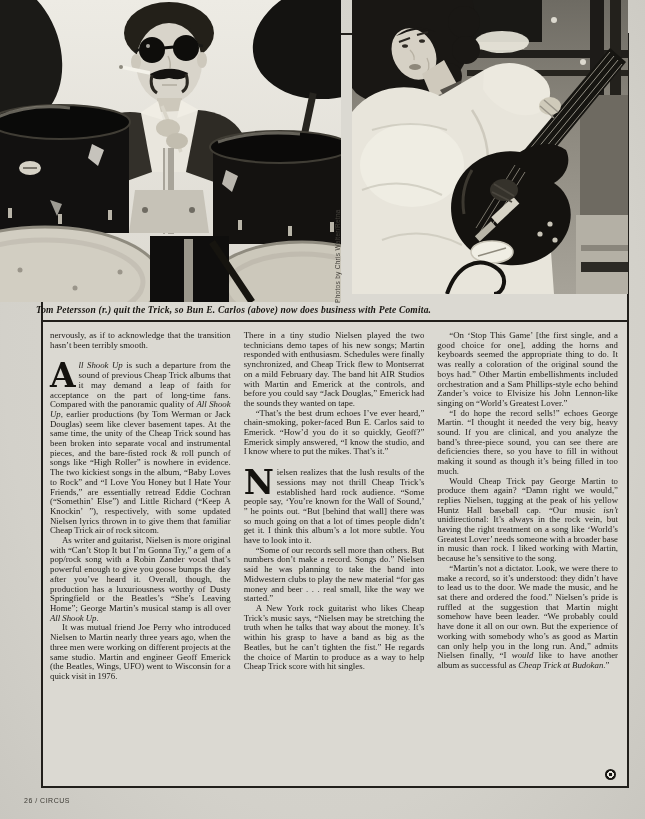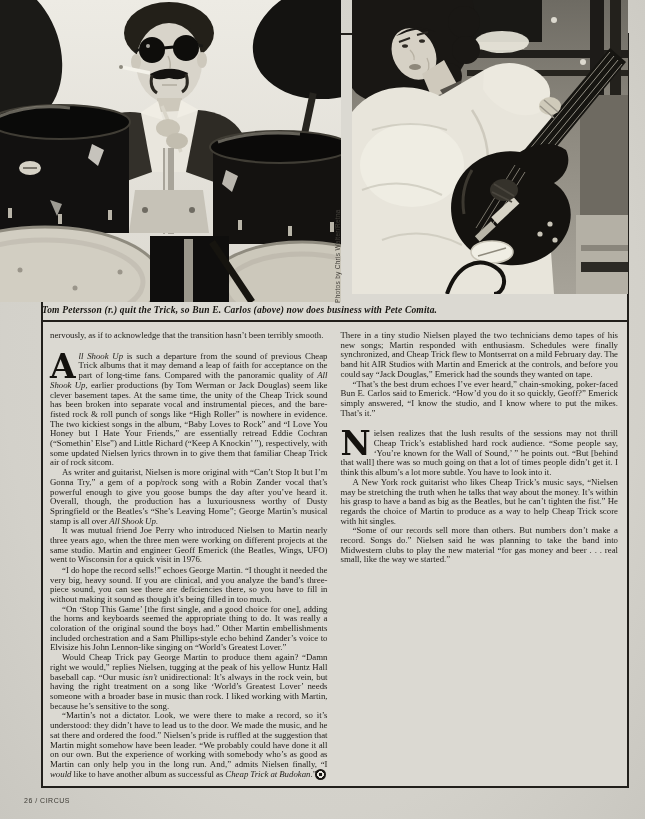--- a/index.html
+++ b/index.html
@@ -16,31 +16,31 @@
   .photo svg{display:block;width:100%;height:100%;}
   .photo-left{left:0;top:0;width:341px;height:302px;}
   .photo-right{left:352px;top:0;width:276px;height:294px;}
   .photo-credit{
     position:absolute;z-index:3;left:334px;top:181px;height:122px;width:13px;
     writing-mode:vertical-rl;transform:rotate(180deg);
     font-family:"Liberation Sans", sans-serif;font-size:6.5px;letter-spacing:.3px;
     color:#45423c;white-space:nowrap;
   }
   .caption{
-    position:absolute;z-index:3;left:42px;top:305px;width:572px;
+    position:absolute;z-index:3;left:36px;top:305px;width:572px;
     font:italic bold 9.5px/11px "Liberation Serif", serif;
     color:#171511;letter-spacing:.2px;
   }
   .caption-rule{
     position:absolute;z-index:3;left:41px;top:320px;width:588px;height:0;
     border-top:2px solid #211f1b;
   }
   .columns{
     position:absolute;z-index:3;left:50px;top:331px;width:568px;height:449px;
-    display:grid;grid-template-columns:1fr 1fr;gap:0 13px;
+    display:grid;grid-template-columns:1fr 1fr 1fr;gap:0 13px;
     font-size:8.8px;line-height:9.7px;text-align:justify;color:#1d1b17;
     hyphens:auto;-webkit-hyphens:auto;word-spacing:-0.2px;
   }
   .col{position:relative;}
   .col p{margin:0;}
   .col p.ind{text-indent:12px;}
   .col p.gap{margin-top:11px;}
   .dropcap{
     float:left;
     font-family:"DejaVu Serif", serif;font-weight:900;
@@ -247,25 +247,25 @@
   <div class="col">
     <p>nervously, as if to acknowledge that the transition hasn’t been terribly smooth.</p>
     <p class="gap"><span class="dropcap">A</span><i>ll Shook Up</i> is such a departure from the sound of previous Cheap Trick albums that it may demand a leap of faith for acceptance on the part of long-time fans. Compared with the panoramic quality of <i>All Shook Up</i>, earlier productions (by Tom Werman or Jack Douglas) seem like clever basement tapes. At the same time, the unity of the Cheap Trick sound has been broken into separate vocal and instrumental pieces, and the bare-fisted rock &amp; roll punch of songs like “High Roller” is nowhere in evidence. The two kickiest songs in the album, “Baby Loves to Rock” and “I Love You Honey but I Hate Your Friends,” are essentially retread Eddie Cochran (“Somethin’ Else”) and Little Richard (“Keep A Knockin’ ”), respectively, with some updated Nielsen lyrics thrown in to give them that familiar Cheap Trick air of rock sitcom.</p>
     <p class="ind">As writer and guitarist, Nielsen is more original with “Can’t Stop It but I’m Gonna Try,” a gem of a pop/rock song with a Robin Zander vocal that’s powerful enough to give you goose bumps the day after you’ve heard it. Overall, though, the production has a luxuriousness worthy of Dusty Springfield or the Beatles’s “She’s Leaving Home”; George Martin’s musical stamp is all over <i>All Shook Up</i>.</p>
     <p class="ind">It was mutual friend Joe Perry who introduced Nielsen to Martin nearly three years ago, when the three men were working on different projects at the same studio. Martin and engineer Geoff Emerick (the Beatles, Wings, UFO) went to Wisconsin for a quick visit in 1976.</p>
   </div>
   <div class="col">
     <p>There in a tiny studio Nielsen played the two technicians demo tapes of his new songs; Martin responded with enthusiasm. Schedules were finally synchronized, and Cheap Trick flew to Montserrat on a mild February day. The band hit AIR Studios with Martin and Emerick at the controls, and before you could say “Jack Douglas,” Emerick had the sounds they wanted on tape.</p>
     <p class="ind">“That’s the best drum echoes I’ve ever heard,” chain-smoking, poker-faced Bun E. Carlos said to Emerick. “How’d you do it so quickly, Geoff?” Emerick simply answered, “I know the studio, and I know where to put the mikes. That’s it.”</p>
     <p class="gap"><span class="dropcap">N</span>ielsen realizes that the lush results of the sessions may not thrill Cheap Trick’s established hard rock audience. “Some people say, ‘You’re known for the Wall of Sound,’ ” he points out. “But [behind that wall] there was so much going on that a lot of times people didn’t get it. I think this album’s a lot more subtle. You have to look into it.</p>
+    <p class="ind">“Some of our records sell more than others. But numbers don’t make a record. Songs do.” Nielsen said he was planning to take the band into Midwestern clubs to play the new material “for gas money and beer . . . real small, like the way we started.”</p>
     <p class="ind">A New York rock guitarist who likes Cheap Trick’s music says, “Nielsen may be stretching the truth when he talks that way about the money. It’s within his grasp to have a band as big as the Beatles, but he can’t tighten the fist.” He regards the choice of Martin to produce as a way to help Cheap Trick score with hit singles.</p>
-    <p class="ind">“Some of our records sell more than others. But numbers don’t make a record. Songs do.” Nielsen said he was planning to take the band into Midwestern clubs to play the new material “for gas money and beer . . . real small, like the way we started.”</p>
   </div>
   <div class="col">
+    <p class="ind">“On ‘Stop This Game’ [the first single, and a good choice for one], adding the horns and keyboards seemed the appropriate thing to do. It was really a coloration of the original sound the boys had.” Other Martin embellishments included orchestration and a Sam Phillips-style echo behind Zander’s voice to Elvisize his John Lennon-like singing on “World’s Greatest Lover.”</p>
     <p class="ind">“I do hope the record sells!” echoes George Martin. “I thought it needed the very big, heavy sound. If you are clinical, and you analyze the band’s three-piece sound, you can see there are deficiencies there, so you have to fill in without making it sound as though it’s being filled in too much.</p>
-    <p class="ind">“On ‘Stop This Game’ [the first single, and a good choice for one], adding the horns and keyboards seemed the appropriate thing to do. It was really a coloration of the original sound the boys had.” Other Martin embellishments included orchestration and a Sam Phillips-style echo behind Zander’s voice to Elvisize his John Lennon-like singing on “World’s Greatest Lover.”</p>
     <p class="ind">Would Cheap Trick pay George Martin to produce them again? “Damn right we would,” replies Nielsen, tugging at the peak of his yellow Huntz Hall baseball cap. “Our music <i>isn’t</i> unidirectional: It’s always in the rock vein, but having the right treatment on a song like ‘World’s Greatest Lover’ needs someone with a broader base in music than rock. I liked working with Martin, because he’s sensitive to the song.</p>
     <p class="ind">“Martin’s not a dictator. Look, we were there to make a record, so it’s understood: they didn’t have to lead us to the door. We made the music, and he sat there and ordered the food.” Nielsen’s pride is ruffled at the suggestion that Martin might somehow have been leader. “We probably could have done it all on our own. But the experience of working with somebody who’s as good as Martin can only help you in the long run. And,” admits Nielsen finally, “I <i>would</i> like to have another album as successful as <i>Cheap Trick at Budokan</i>.”</p>
     <span class="endmark"></span>
   </div>
 </div>
 
 <div class="page-footer">26 / CIRCUS</div>
 
 </body></html>

